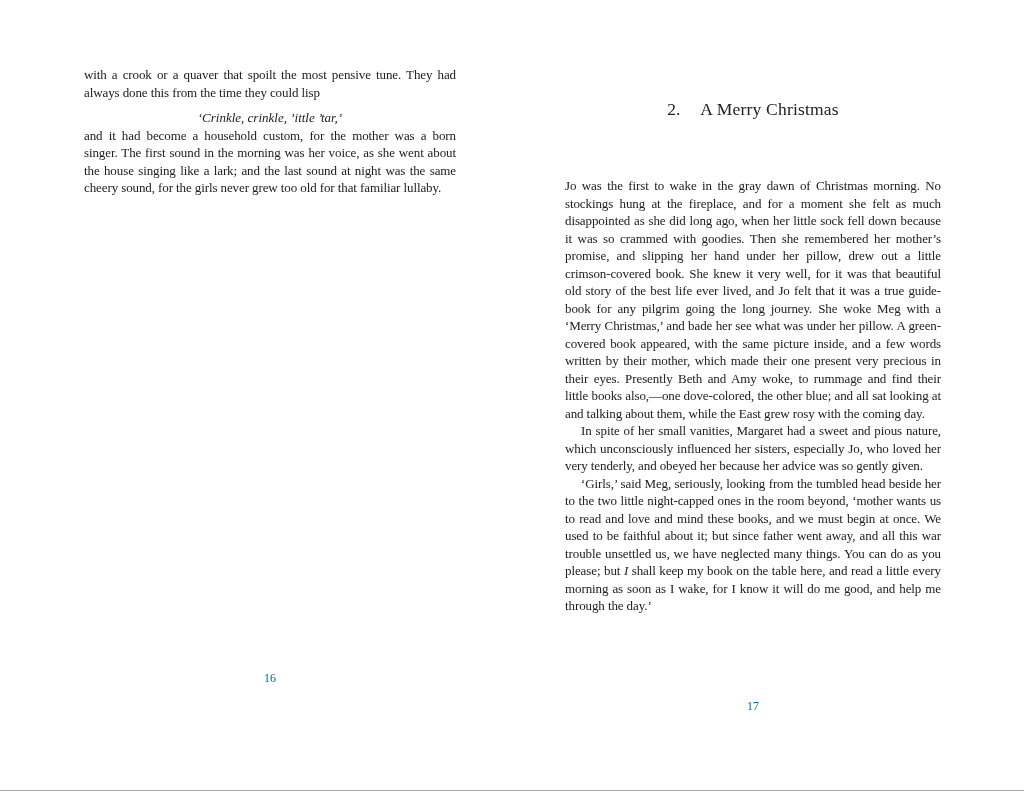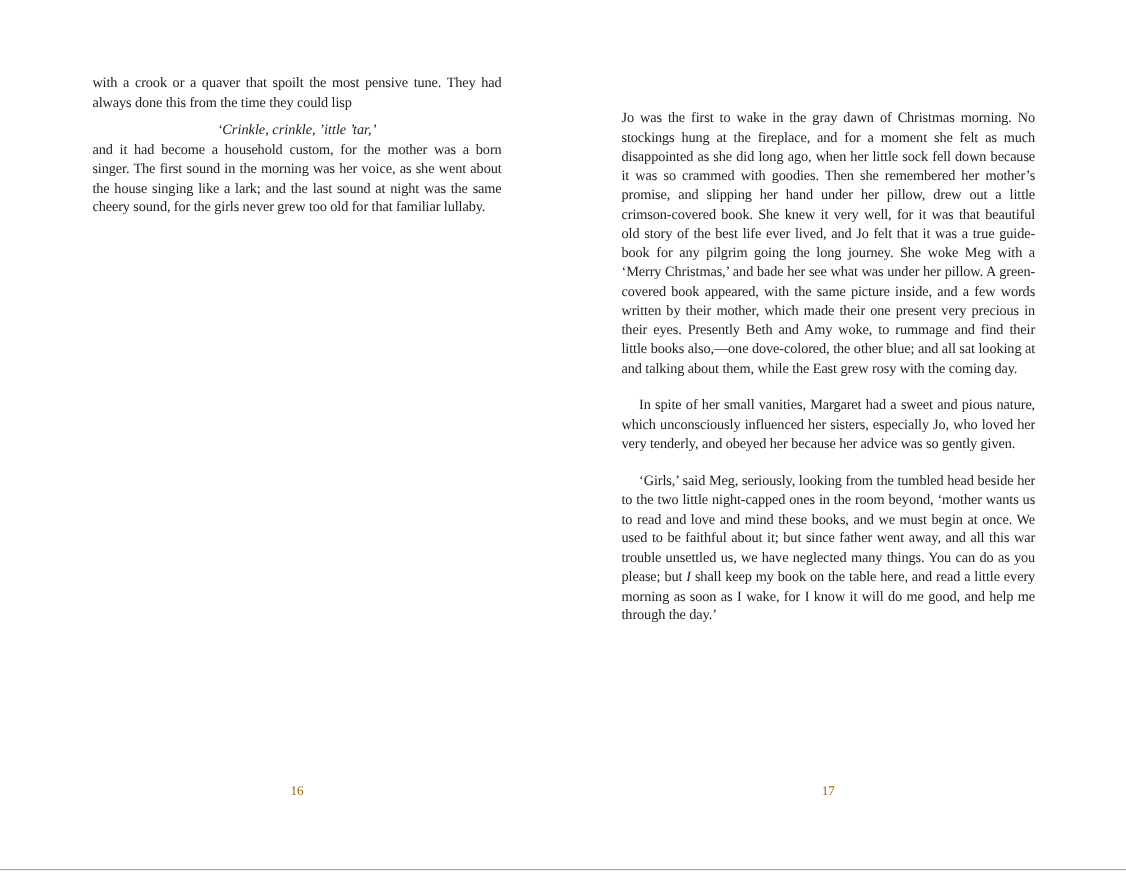--- a/index.html
+++ b/index.html
@@ -38,21 +38,20 @@
   }
   .para {
     font-size: 13px;
     line-height: 17.5px;
     letter-spacing: -0.1px;
     text-align: justify;
     margin: 0;
   }
   .para.indent {
     text-indent: 16px;
-    margin-top: 16px;
   }
   .verse {
     font-size: 13px;
     line-height: 17.5px;
     font-style: italic;
     text-align: center;
     margin: 8px 0 0 0;
   }
   .chapter {
     font-size: 17.5px;
@@ -60,51 +59,56 @@
     line-height: 22px;
     text-align: center;
     margin: 0 0 57px 0;
     letter-spacing: 0.2px;
   }
   .chapter .chapter-number {
     margin-right: 16px;
   }
   .pagenum {
     position: absolute;
-    top: 712px;
+    top: 671px;
     font-family: "Liberation Serif", serif;
     font-size: 12px;
     line-height: 14px;
-    color: #a16207;
+    color: #0369a1;
     text-align: center;
   }
   .pagenum-left {
     left: 84px;
     width: 372px;
   }
   .pagenum-right {
     left: 565px;
     width: 376px;
+    margin-top: 28px;
   }
   em { font-style: italic; }
 </style>
 </head>
 <body>
 
 <div class="sheet">
 
   <div class="page page-left">
     <div id="left-paragraphs">
         <div class="para">with a crook or a quaver that spoilt the most pensive tune. They had always done this from the time they could lisp</div>
         <div class="verse">‘Crinkle, crinkle, ’ittle ’tar,’</div>
         <div class="para">and it had become a household custom, for the mother was a born singer. The first sound in the morning was her voice, as she went about the house singing like a lark; and the last sound at night was the same cheery sound, for the girls never grew too old for that familiar lullaby.</div>
       </div>
   </div>
 
   <div class="page page-right">
+    <h2 class="chapter">
+      <span class="chapter-number">2.</span>
+      <span class="chapter-title">A Merry Christmas</span>
+    </h2>
     <div id="right-paragraphs">
         <div class="para">Jo was the first to wake in the gray dawn of Christmas morning. No stockings hung at the fireplace, and for a moment she felt as much disappointed as she did long ago, when her little sock fell down because it was so crammed with goodies. Then she remembered her mother’s promise, and slipping her hand under her pillow, drew out a little crimson-covered book. She knew it very well, for it was that beautiful old story of the best life ever lived, and Jo felt that it was a true guide-book for any pilgrim going the long journey. She woke Meg with a ‘Merry Christmas,’ and bade her see what was under her pillow. A green-covered book appeared, with the same picture inside, and a few words written by their mother, which made their one present very precious in their eyes. Presently Beth and Amy woke, to rummage and find their little books also,—one dove-colored, the other blue; and all sat looking at and talking about them, while the East grew rosy with the coming day.</div>
         <div class="para indent">In spite of her small vanities, Margaret had a sweet and pious nature, which unconsciously influenced her sisters, especially Jo, who loved her very tenderly, and obeyed her because her advice was so gently given.</div>
         <div class="para indent">‘Girls,’ said Meg, seriously, looking from the tumbled head beside her to the two little night-capped ones in the room beyond, ‘mother wants us to read and love and mind these books, and we must begin at once. We used to be faithful about it; but since father went away, and all this war trouble unsettled us, we have neglected many things. You can do as you please; but <em>I</em> shall keep my book on the table here, and read a little every morning as soon as I wake, for I know it will do me good, and help me through the day.’</div>
       </div>
   </div>
 
   <div class="pagenum pagenum-left">16</div>
   <div class="pagenum pagenum-right">17</div>
 

